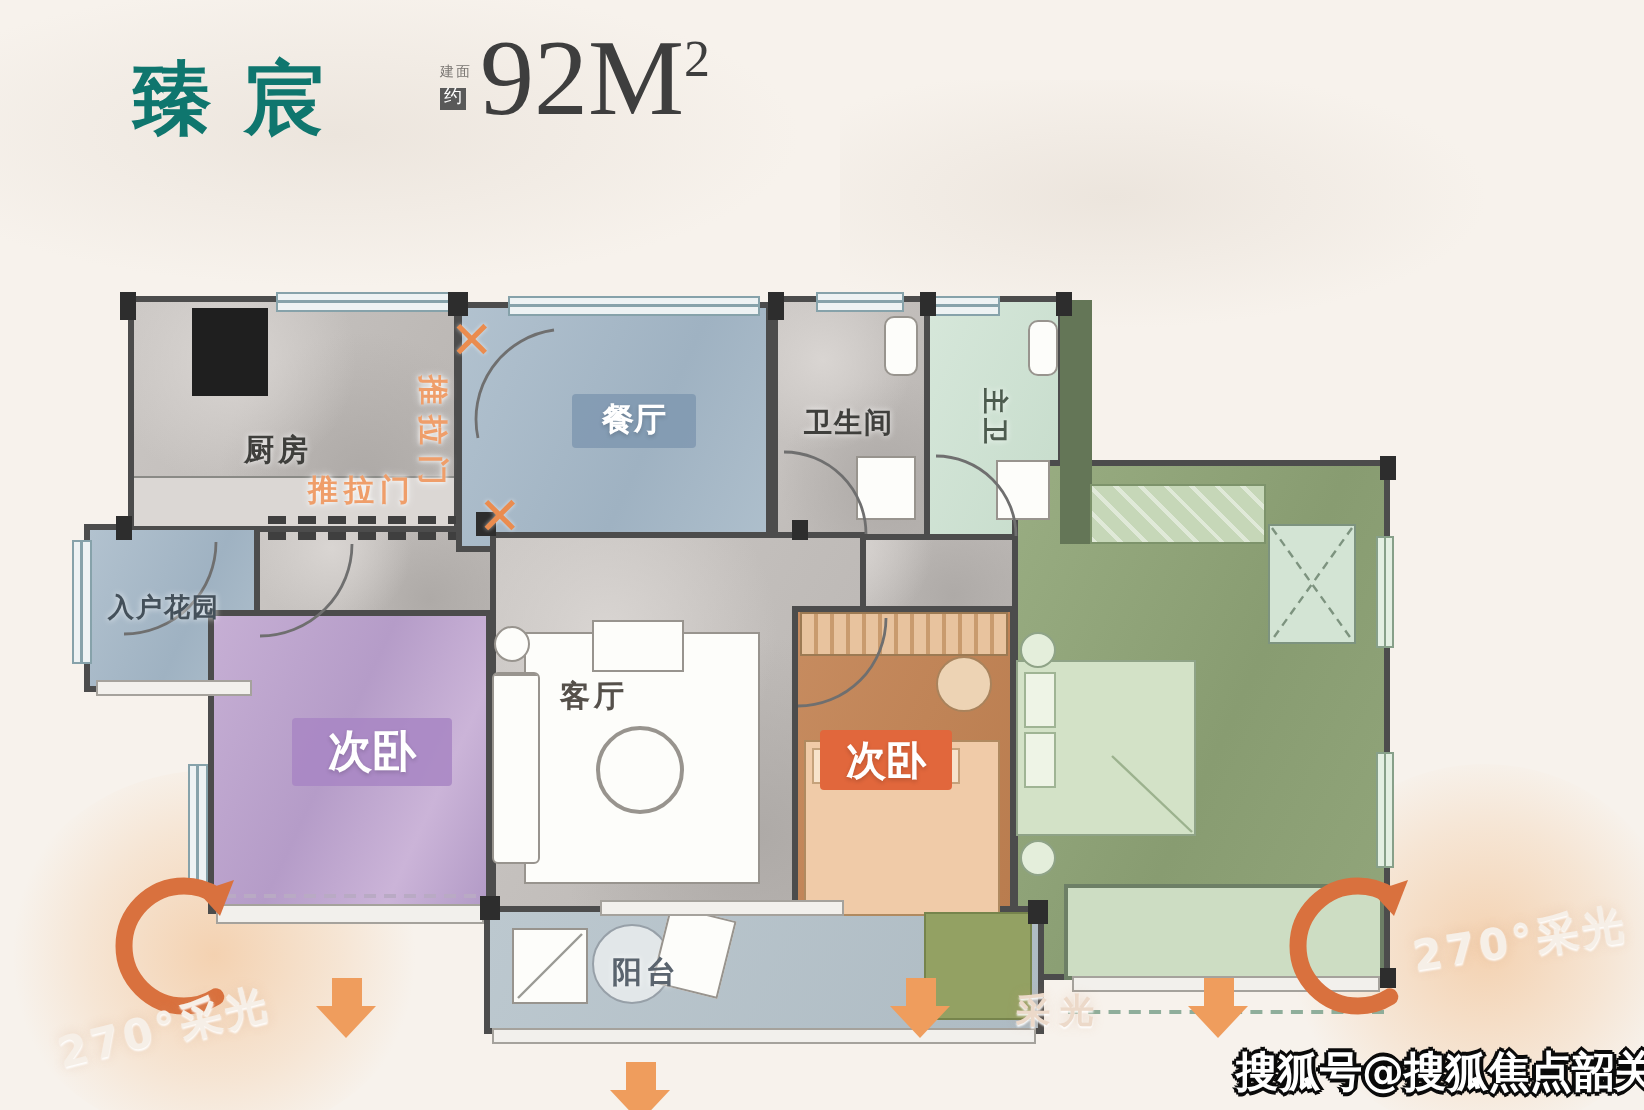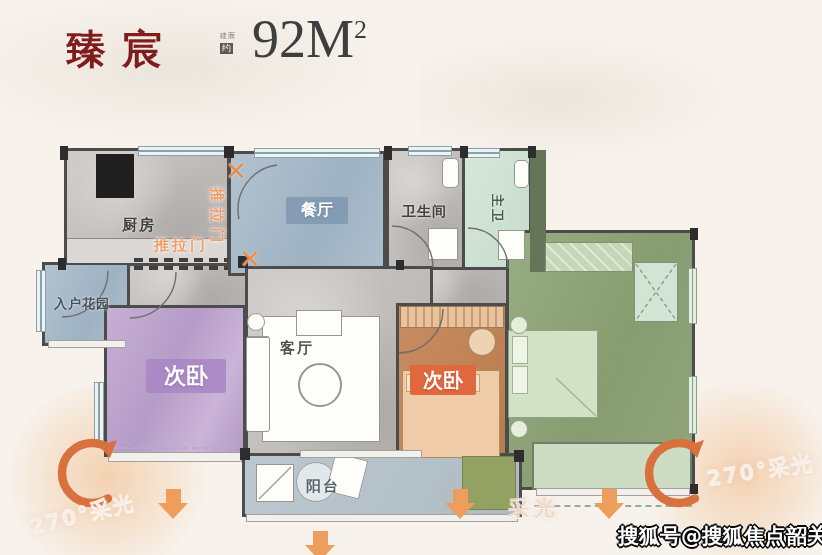--- a/index.html
+++ b/index.html
@@ -1,21 +1,21 @@
 <!DOCTYPE html>
 <html><head>
 <meta charset="utf-8">
 <style>
   html,body{margin:0;padding:0;background:#e8e2da;}
   #canvas{position:relative;width:822px;height:555px;overflow:hidden;
     background:#f7f2ec;font-family:"DejaVu Sans","Liberation Sans",sans-serif;}
   .abs{position:absolute;}
   .vein{position:absolute;background:radial-gradient(ellipse at 40% 45%,#ece5dd 0%,rgba(236,229,221,0) 65%);}
   .glow{position:absolute;border-radius:50%;background:radial-gradient(circle,rgba(241,183,128,.55) 0%,rgba(243,199,156,.30) 45%,rgba(243,199,156,0) 72%);}
-  .title{position:absolute;font-family:"Liberation Serif","DejaVu Serif",serif;font-size:40px;font-weight:600;letter-spacing:16px;color:#7f1d1d;}
+  .title{position:absolute;font-family:"Liberation Serif","DejaVu Serif",serif;font-size:40px;font-weight:600;letter-spacing:16px;color:#0f766e;}
   .area{position:absolute;font-family:"Liberation Serif","DejaVu Serif",serif;font-size:54px;color:#3e3e3e;}
   .area sup{font-size:26px;}
   .aprefix{position:absolute;text-align:left;line-height:10px;}
   .ap1{display:block;font-size:7px;color:#7a7672;letter-spacing:1px;}
   .ap2{display:inline-block;font-size:9px;color:#fff;background:#595959;padding:0 2px;line-height:11px;}
   .room{position:absolute;border:3px solid #4c4c4c;box-sizing:border-box;}
   .hall{position:absolute;}
   .marble{background:radial-gradient(circle at 30% 25%,#d9d5d2 0%,rgba(217,213,210,0) 45%),radial-gradient(circle at 72% 78%,#aeaaa7 0%,rgba(174,170,167,0) 50%),linear-gradient(120deg,#cbc7c4,#b8b4b1);}
   .blue{background:linear-gradient(115deg,#b2c2cf,#9fb2c2 60%,#aebfcc);}
   .mint{background:linear-gradient(115deg,#d6e7da,#c6dccb);}
@@ -55,21 +55,21 @@
   <div class="vein" style="left:0;top:0;width:420px;height:150px;"></div>
   <div class="vein" style="left:420px;top:40px;width:340px;height:130px;"></div>
   <div class="glow" style="left:2px;top:385px;width:210px;height:185px;"></div>
   <div class="glow" style="left:645px;top:382px;width:195px;height:185px;"></div>
 
   <div class="title" style="left:66px;top:22px;">臻宸</div>
   <div class="aprefix" style="left:220px;top:31px;">
     <span class="ap1">建面</span>
     <span class="ap2">约</span>
   </div>
-  <div class="area" style="left:252px;top:8px;">
+  <div class="area" style="left:240px;top:8px;">
     <span>92M</span><sup>2</sup>
   </div>
 
   <div class="hall marble z10" style="left:130px;top:262px;width:118px;height:48px;"></div>
   <div class="hall marble z10" style="left:386px;top:262px;width:126px;height:46px;"></div>
 
   <div class="room marble z20" style="left:64px;top:148px;width:166px;height:118px;"></div>
   <div class="room blue z20" style="left:228px;top:151px;width:158px;height:125px;"></div>
   <div class="room marble z20" style="left:386px;top:148px;width:80px;height:122px;"></div>
   <div class="room mint z20" style="left:462px;top:148px;width:70px;height:122px;"></div>
@@ -178,21 +178,21 @@
   <div class="lbl z50" style="left:54px;top:295px;font-size:13px;color:#44505a;letter-spacing:1px;">入户花园</div>
   <div class="badge z50" style="left:146px;top:359px;width:80px;height:34px;font-size:22px;background:rgba(168,134,196,.88);">次卧</div>
   <div class="lbl z50" style="left:280px;top:339px;font-size:15px;color:#55504a;">客厅</div>
   <div class="badge z50" style="left:410px;top:365px;width:66px;height:30px;font-size:20px;background:#e1673c;">次卧</div>
   <div class="lbl z50" style="left:306px;top:477px;font-size:15px;color:#5a646e;">阳台</div>
 
   <div class="otext z50" style="left:154px;top:236px;">推拉门</div>
   <div class="otext z50" style="left:178px;top:216px;width:76px;transform:rotate(90deg);letter-spacing:5px;">推拉门</div>
   <div class="xmark z50" style="left:225px;top:156px;">✕</div>
   <div class="xmark z50" style="left:239px;top:244px;">✕</div>
-  <div class="ltext z50" style="left:508px;top:494px;font-size:21px;">采光</div>
+  <div class="ltext z50" style="left:508px;top:494px;font-size:17px;">采光</div>
   <div class="ltext z50" style="left:28px;top:500px;font-size:21px;letter-spacing:2px;transform:rotate(-14deg);color:#f6efe7;">270°采光</div>
   <div class="ltext z50" style="left:706px;top:456px;font-size:21px;letter-spacing:2px;transform:rotate(-9deg);color:#f6efe7;">270°采光</div>
 
   <div class="darr z50" style="left:166px;top:489px;"></div>
   <div class="darr z50" style="left:313px;top:531px;"></div>
   <div class="darr z50" style="left:453px;top:489px;"></div>
   <div class="darr z50" style="left:602px;top:489px;"></div>
 
   <div class="wm z50" style="left:618px;top:522px;">搜狐号@搜狐焦点韶关站</div>
 

